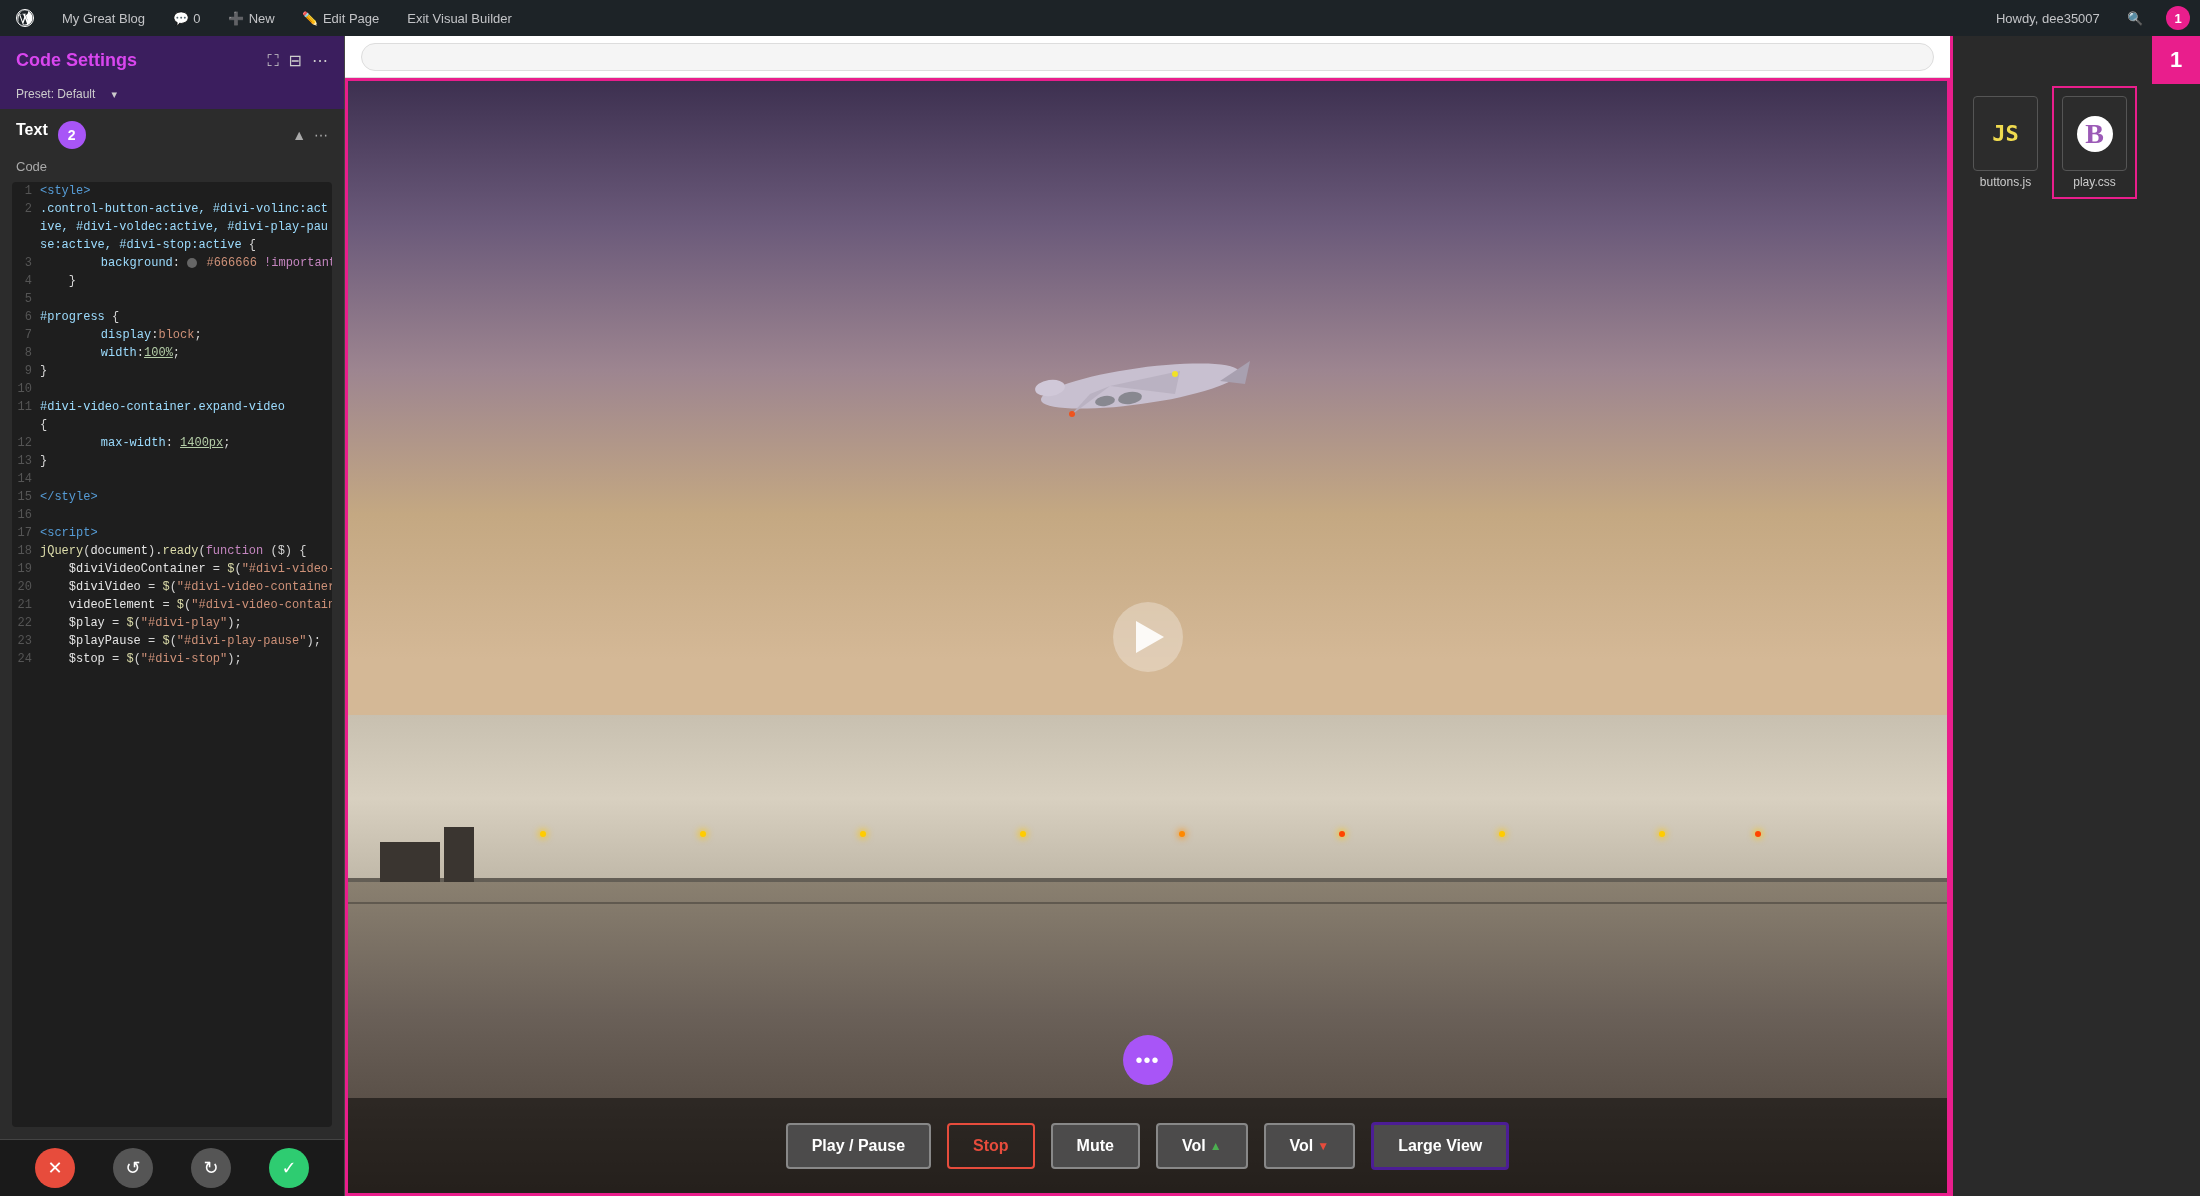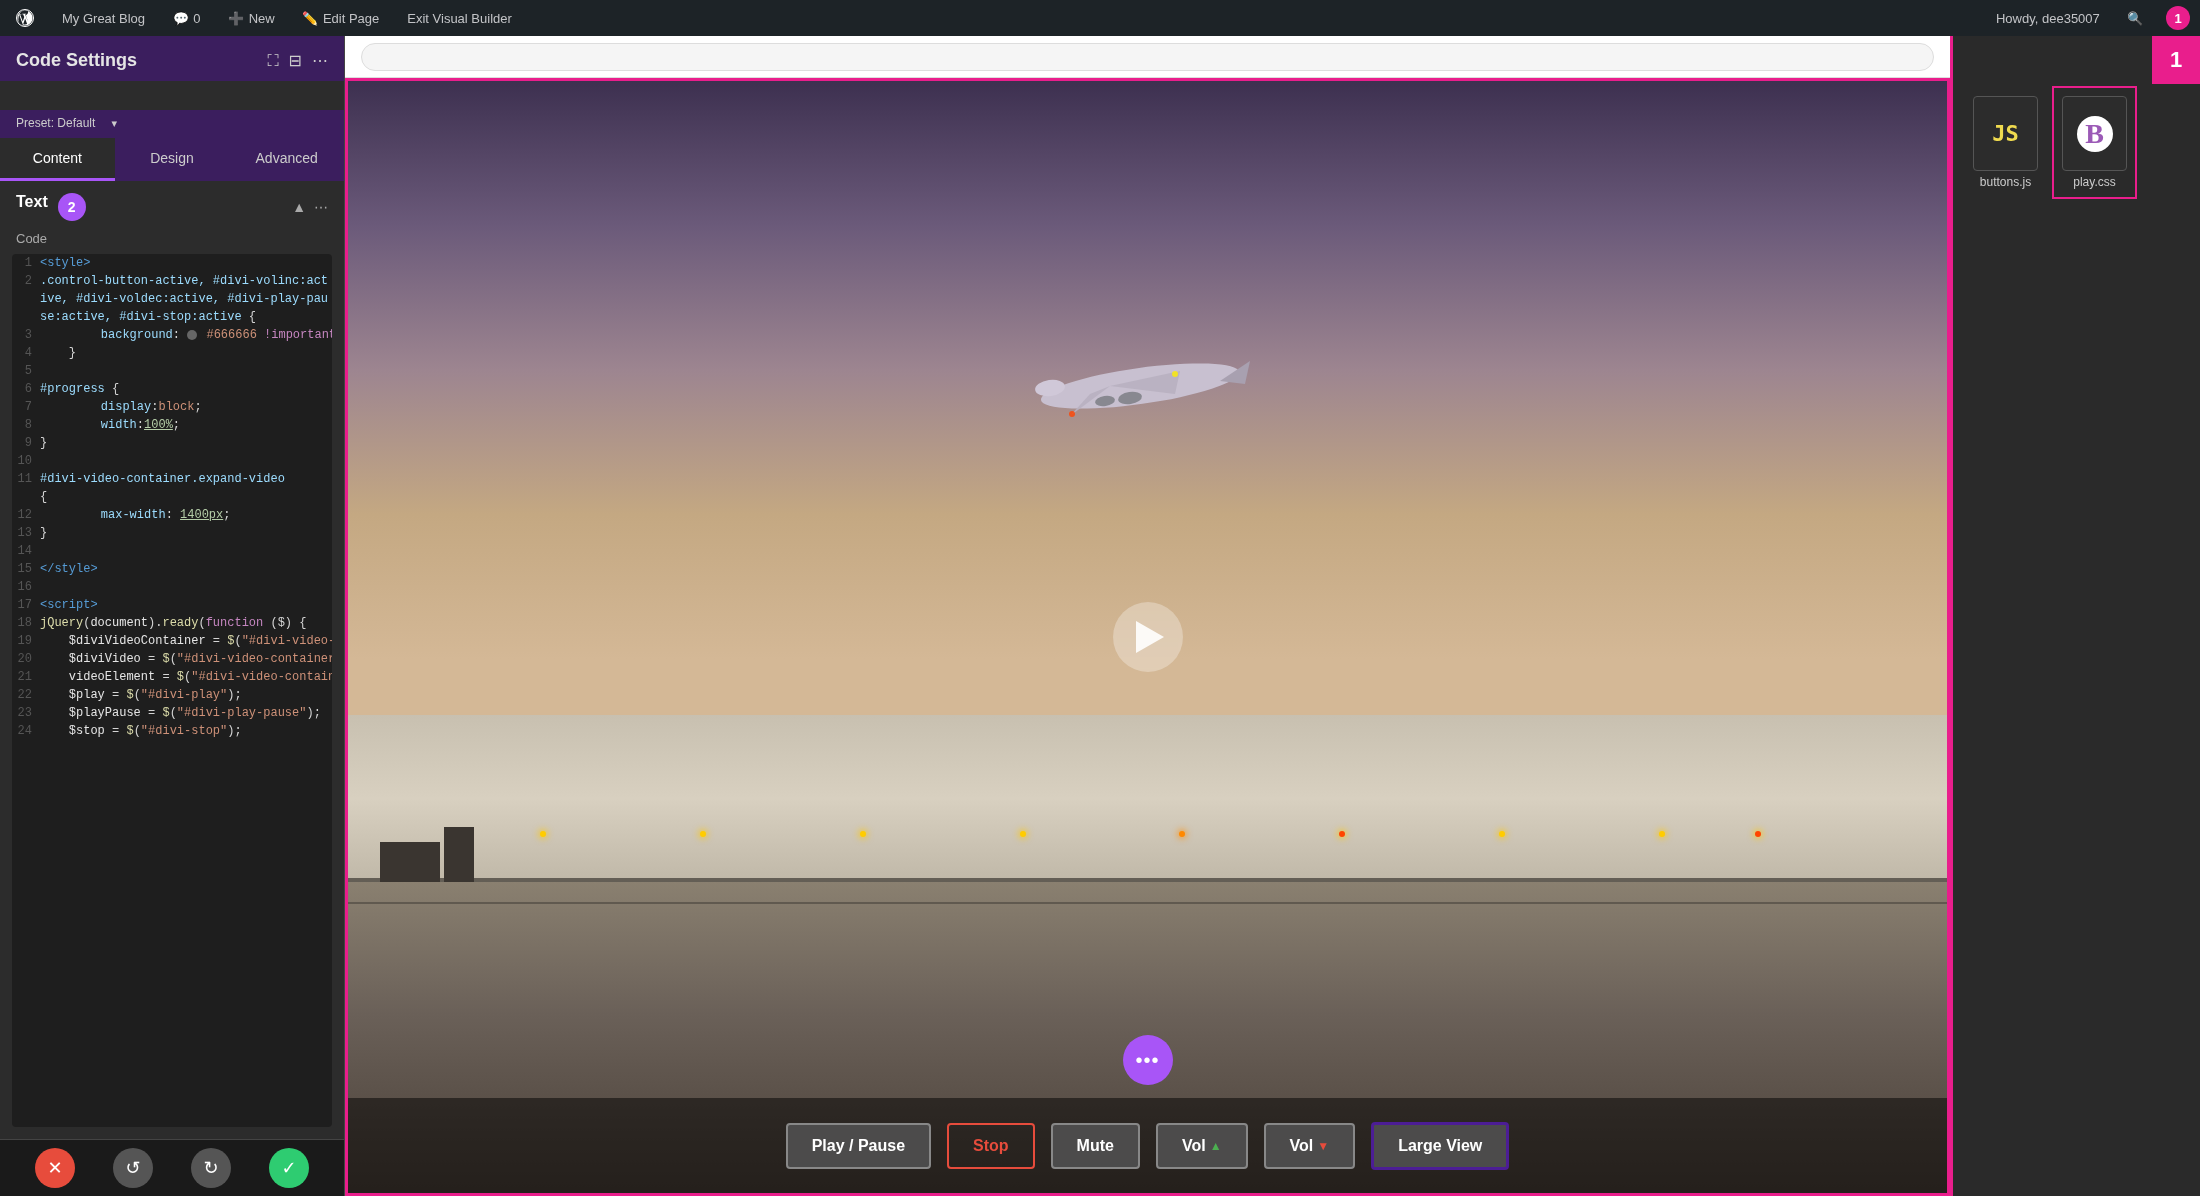--- a/index.html
+++ b/index.html
@@ -47,36 +47,36 @@
 
     
     .sidebar-header {
       background: #3b1e5e;
       padding: 14px 16px 10px;
       display: flex;
       align-items: center;
       justify-content: space-between;
     }
     .sidebar-title {
-      color: #e5e5e5;
+      color: #d946ef;
       font-size: 18px;
       font-weight: 600;
     }
     .sidebar-header-icons {
       display: flex; gap: 10px; align-items: center;
     }
     .sidebar-header-icon {
       color: #ccc; cursor: pointer; font-size: 16px;
     }
     .sidebar-preset {
       padding: 6px 16px 8px;
       background: #3b1e5e;
       color: #ccc;
       font-size: 12px;
-      display: flex; align-items: center; gap: 16px; margin-top: 29px;
+      display: flex; align-items: center; gap: 16px;
     }
     .sidebar-preset span { color: #ccc; }
     .preset-dropdown { cursor: pointer; color: #ccc; font-size: 11px; }
 
     
     .sidebar-tabs {
       display: flex;
       background: #3b1e5e;
     }
     .sidebar-tab {
@@ -462,31 +462,20 @@
         <span class="sidebar-header-icon">⛶</span>
         <span class="sidebar-header-icon">⊟</span>
         <span class="sidebar-header-icon">⋯</span>
       </div>
     </div>
     <div class="sidebar-preset">
       <span>Preset: Default</span>
       <span class="preset-dropdown">▾</span>
     </div>
 
-    <div class="sidebar-tabs">
-      <div class="sidebar-tab active">
-        <span>Content</span>
-      </div>
-      <div class="sidebar-tab">
-        <span>Design</span>
-      </div>
-      <div class="sidebar-tab">
-        <span>Advanced</span>
-      </div>
-    </div>
 
 
     <div class="section-header">
       <div class="section-title">
         <span>Text</span>
         <div class="badge-2">
           <span>2</span>
         </div>
       </div>
       <div class="section-icons">

